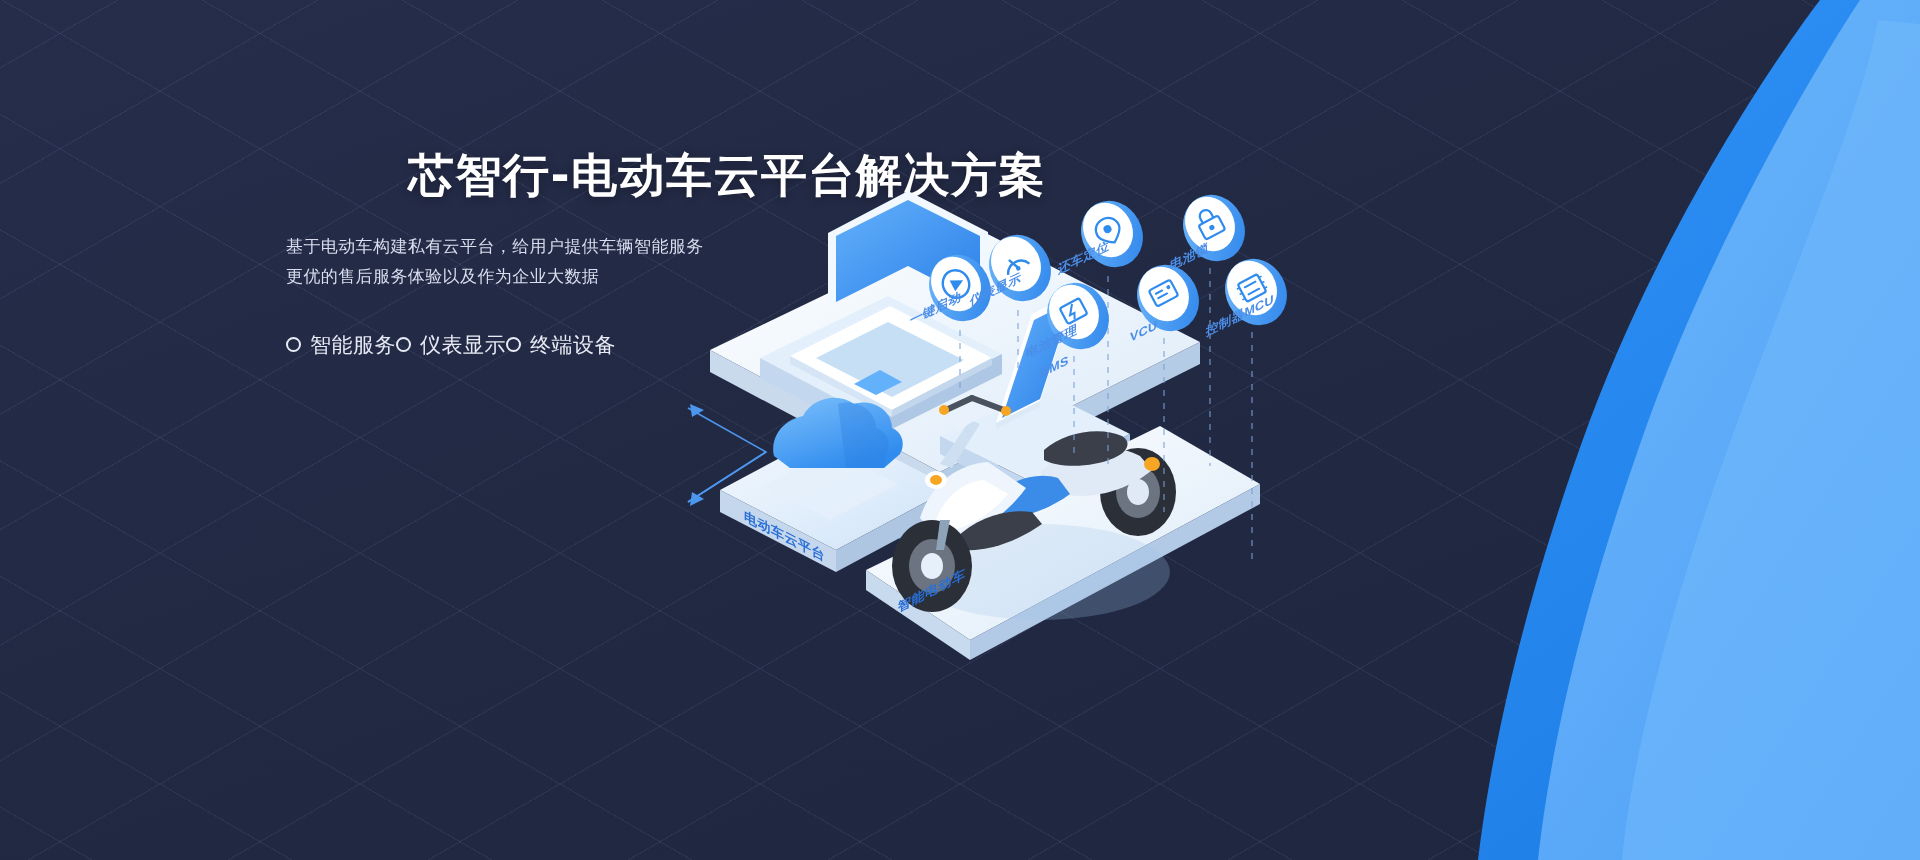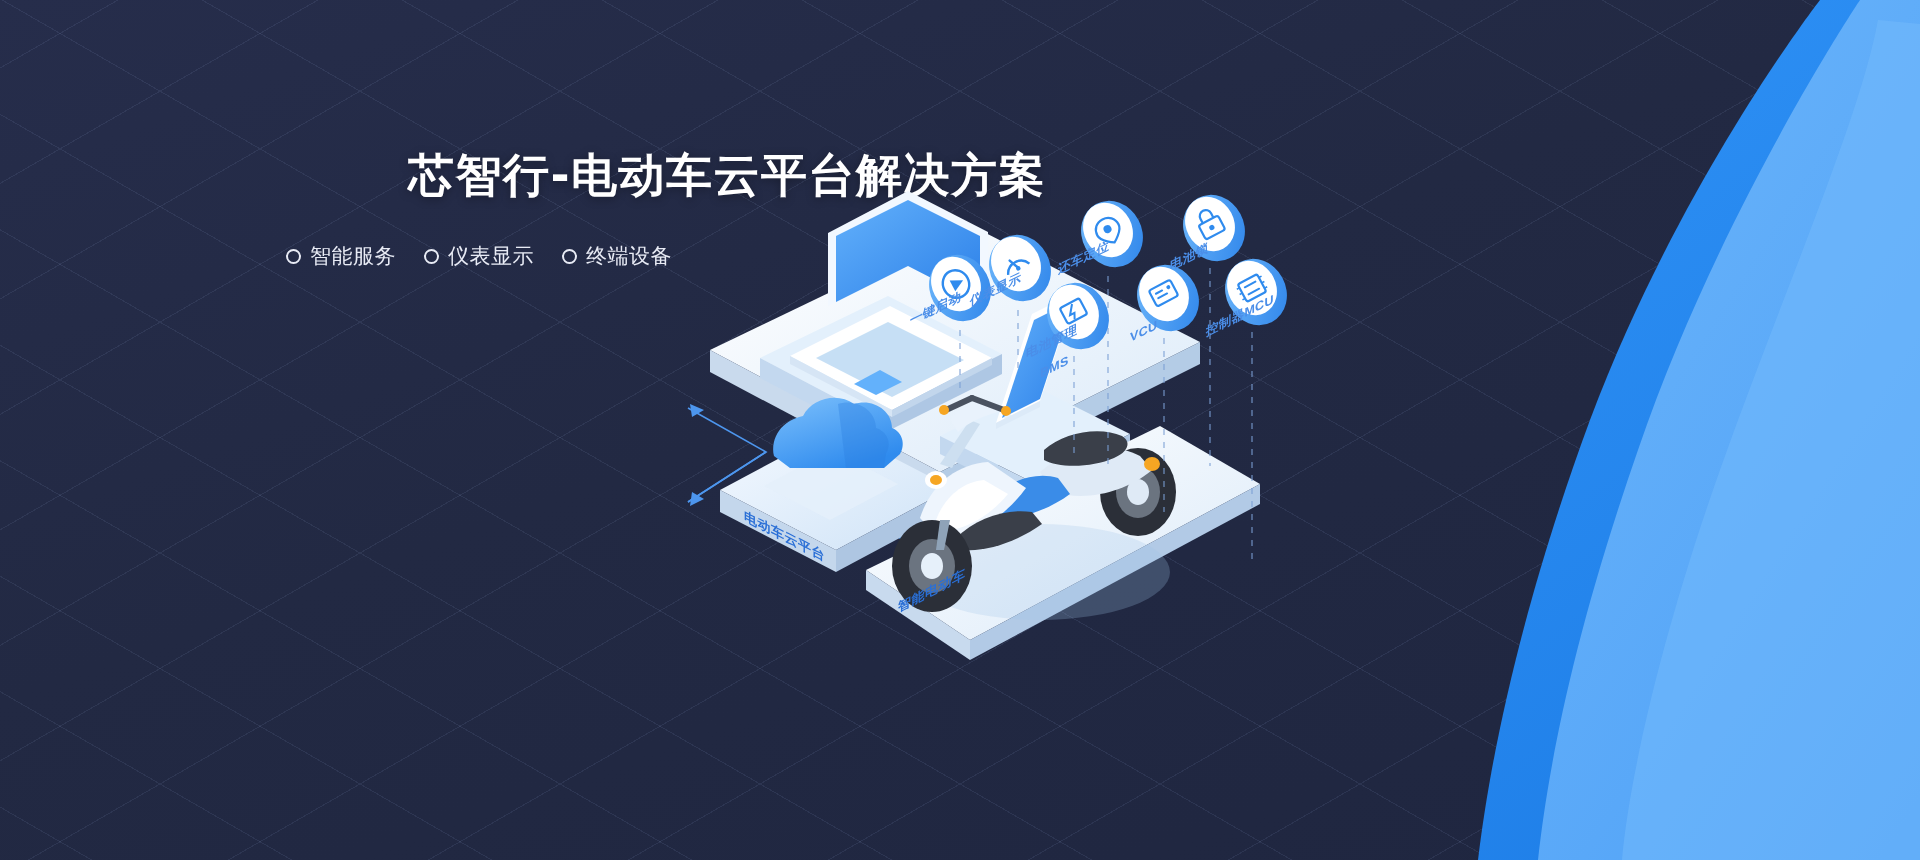--- a/index.html
+++ b/index.html
@@ -28,21 +28,21 @@
   .title{
     color:#ffffff;font-size:46px;line-height:1.18;font-weight:bold;
     letter-spacing:1.5px;margin:0 0 30px 0;white-space:nowrap;
     font-family:"DejaVu Sans","Liberation Sans",sans-serif;
     text-shadow:0 2px 10px rgba(0,0,0,.35);
     transform:scaleX(1.0);
     text-align:right;
   }
   .sub{color:#d9dded;font-size:17px;line-height:1.72;margin:0;letter-spacing:.4px;font-weight:400;}
   .sub div{white-space:nowrap;}
-  .bullets{margin-top:40px;display:flex;align-items:center;gap:28px;}
+  .bullets{margin-top:40px;display:flex;align-items:center;}
   .bullet{display:flex;align-items:center;gap:9px;color:#e8ebf5;font-size:21px;letter-spacing:.5px;white-space:nowrap;}
   .dot{width:11px;height:11px;border:2px solid #e8ebf5;border-radius:50%;display:inline-block;flex:0 0 auto;}
 
   
   #art{position:absolute;left:640px;top:120px;width:1280px;height:740px;}
   #art svg{display:block;width:1280px;height:740px;overflow:visible;}
 
   .iso-label{font-family:"Liberation Sans","DejaVu Sans",sans-serif;fill:#2a6fd6;font-size:13px;font-weight:bold;letter-spacing:.5px;}
   .node-label{font-family:"Liberation Sans","DejaVu Sans",sans-serif;fill:#4b8ee8;font-size:12.5px;font-weight:bold;letter-spacing:.3px;}
 </style>
@@ -68,20 +68,22 @@
       </defs>
       <path d="M760,0 L660,0 C660,0 520,180 430,420 C360,610 330,760 318,860 L760,860 Z" fill="url(#wgA)"></path>
       <path d="M760,0 L700,0 C700,0 560,210 478,450 C412,640 388,770 378,860 L760,860 Z" fill="url(#wgB)"></path>
       <path d="M760,24 L718,20 C700,120 620,300 560,470 C506,622 470,770 462,860 L760,860 Z" fill="#72b9fb" opacity=".55"></path>
     </svg>
   </div>
 
   <div class="copy">
     <h1 class="title">芯智行-电动车云平台解决方案</h1>
     <div class="sub">
+      <div>基于电动车构建私有云平台，给用户提供车辆智能服务</div>
+      <div>更优的售后服务体验以及作为企业大数据</div>
     </div>
     <div class="bullets">
       <div class="bullet">
         <span class="dot"></span>
         <span>智能服务</span>
       </div>
       <div class="bullet">
         <span class="dot"></span>
         <span>仪表显示</span>
       </div>

